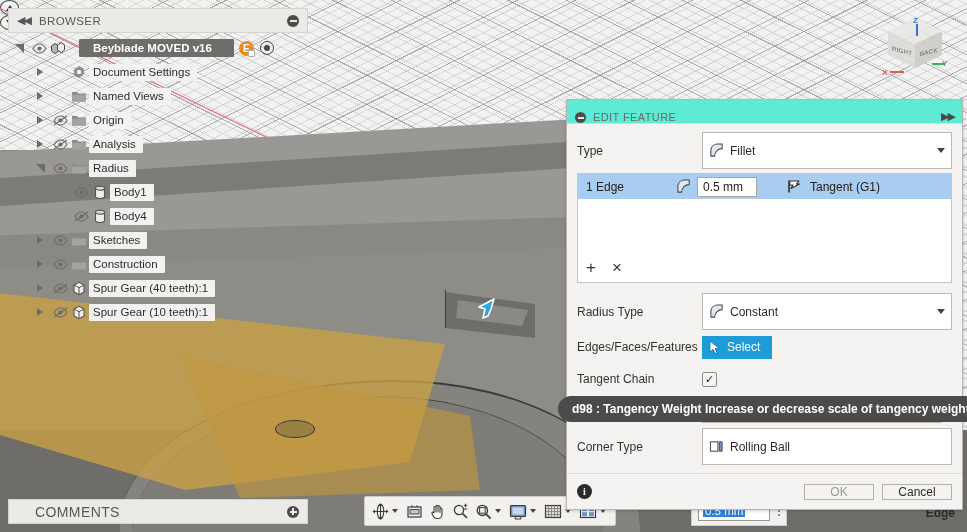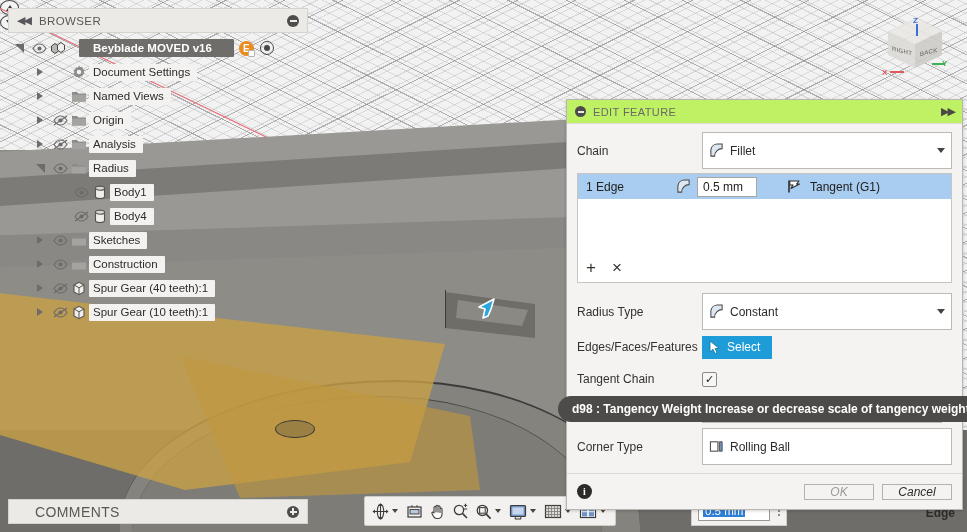--- a/index.html
+++ b/index.html
@@ -400,23 +400,23 @@
   #dialog {
     position: absolute;
     left: 566px; top: 99px;
     width: 397px;
     background: #f4f3f1;
     border: 1px solid #b9b6b2;
     box-shadow: 0 1px 3px rgba(0,0,0,0.18);
   }
   #dlg-title {
     height: 24px;
-    background: #bef264;
+    background: #5eead4;
     border-bottom: 1px solid #dedbd7;
-    display: flex; align-items: center;
+    display: flex; align-items: flex-end;
     padding: 0 8px;
   }
   #dlg-title .dot-minus {
     width: 11px; height: 11px; border-radius: 50%;
     background: #4e4c4a; position: relative; margin-right: 7px;
   }
   #dlg-title .dot-minus::after {
     content:""; position:absolute; left:2.5px; top:4.5px; width:6px; height:2px; background:#eceae7;
   }
   #dlg-title-text { font-size: 11px; color: #6b6865; letter-spacing: .4px; }
@@ -539,21 +539,20 @@
     font-size: 10px; font-weight: bold;
     font-family: "Liberation Serif", serif;
   }
   .dlg-btn {
     height: 16px; min-width: 70px;
     border: 1px solid #b4b1ad;
     background: #f4f3f1;
     font-size: 12px;
     display: flex; align-items: center; justify-content: center;
     margin-left: 8px;
-    font-style: italic;
   }
   #ok-btn { color: #9b9994; }
   #cancel-btn { color: #2d2c2a; }
   .btn-group { margin-left: auto; display: flex; }
 
   
   #tooltip {
     position: absolute;
     left: 558px; top: 396px;
     height: 26px;
@@ -922,21 +921,21 @@
   <div id="dialog">
     <div id="dlg-title">
       <span class="dot-minus"></span>
       <span id="dlg-title-text">EDIT FEATURE</span>
       <span id="dlg-expand">▶▶</span>
     </div>
 
     <div class="dlg-body">
 
       <div class="row">
-        <span class="row-label">Chain</span>
+        <span class="row-label">Type</span>
         <div class="dropdown">
           <svg class="fillet-icon" viewBox="0 0 16 16">
             <path d="M2 14 L2 7 A7 7 0 019 1 L14 1 L14 6 A8 8 0 006 14 Z" fill="#dce7f2" stroke="#4a4845" stroke-width="1.1"></path>
           </svg>
           <span>Fillet</span>
           <span class="caret"></span>
         </div>
       </div>
 
       <div id="edge-list">

